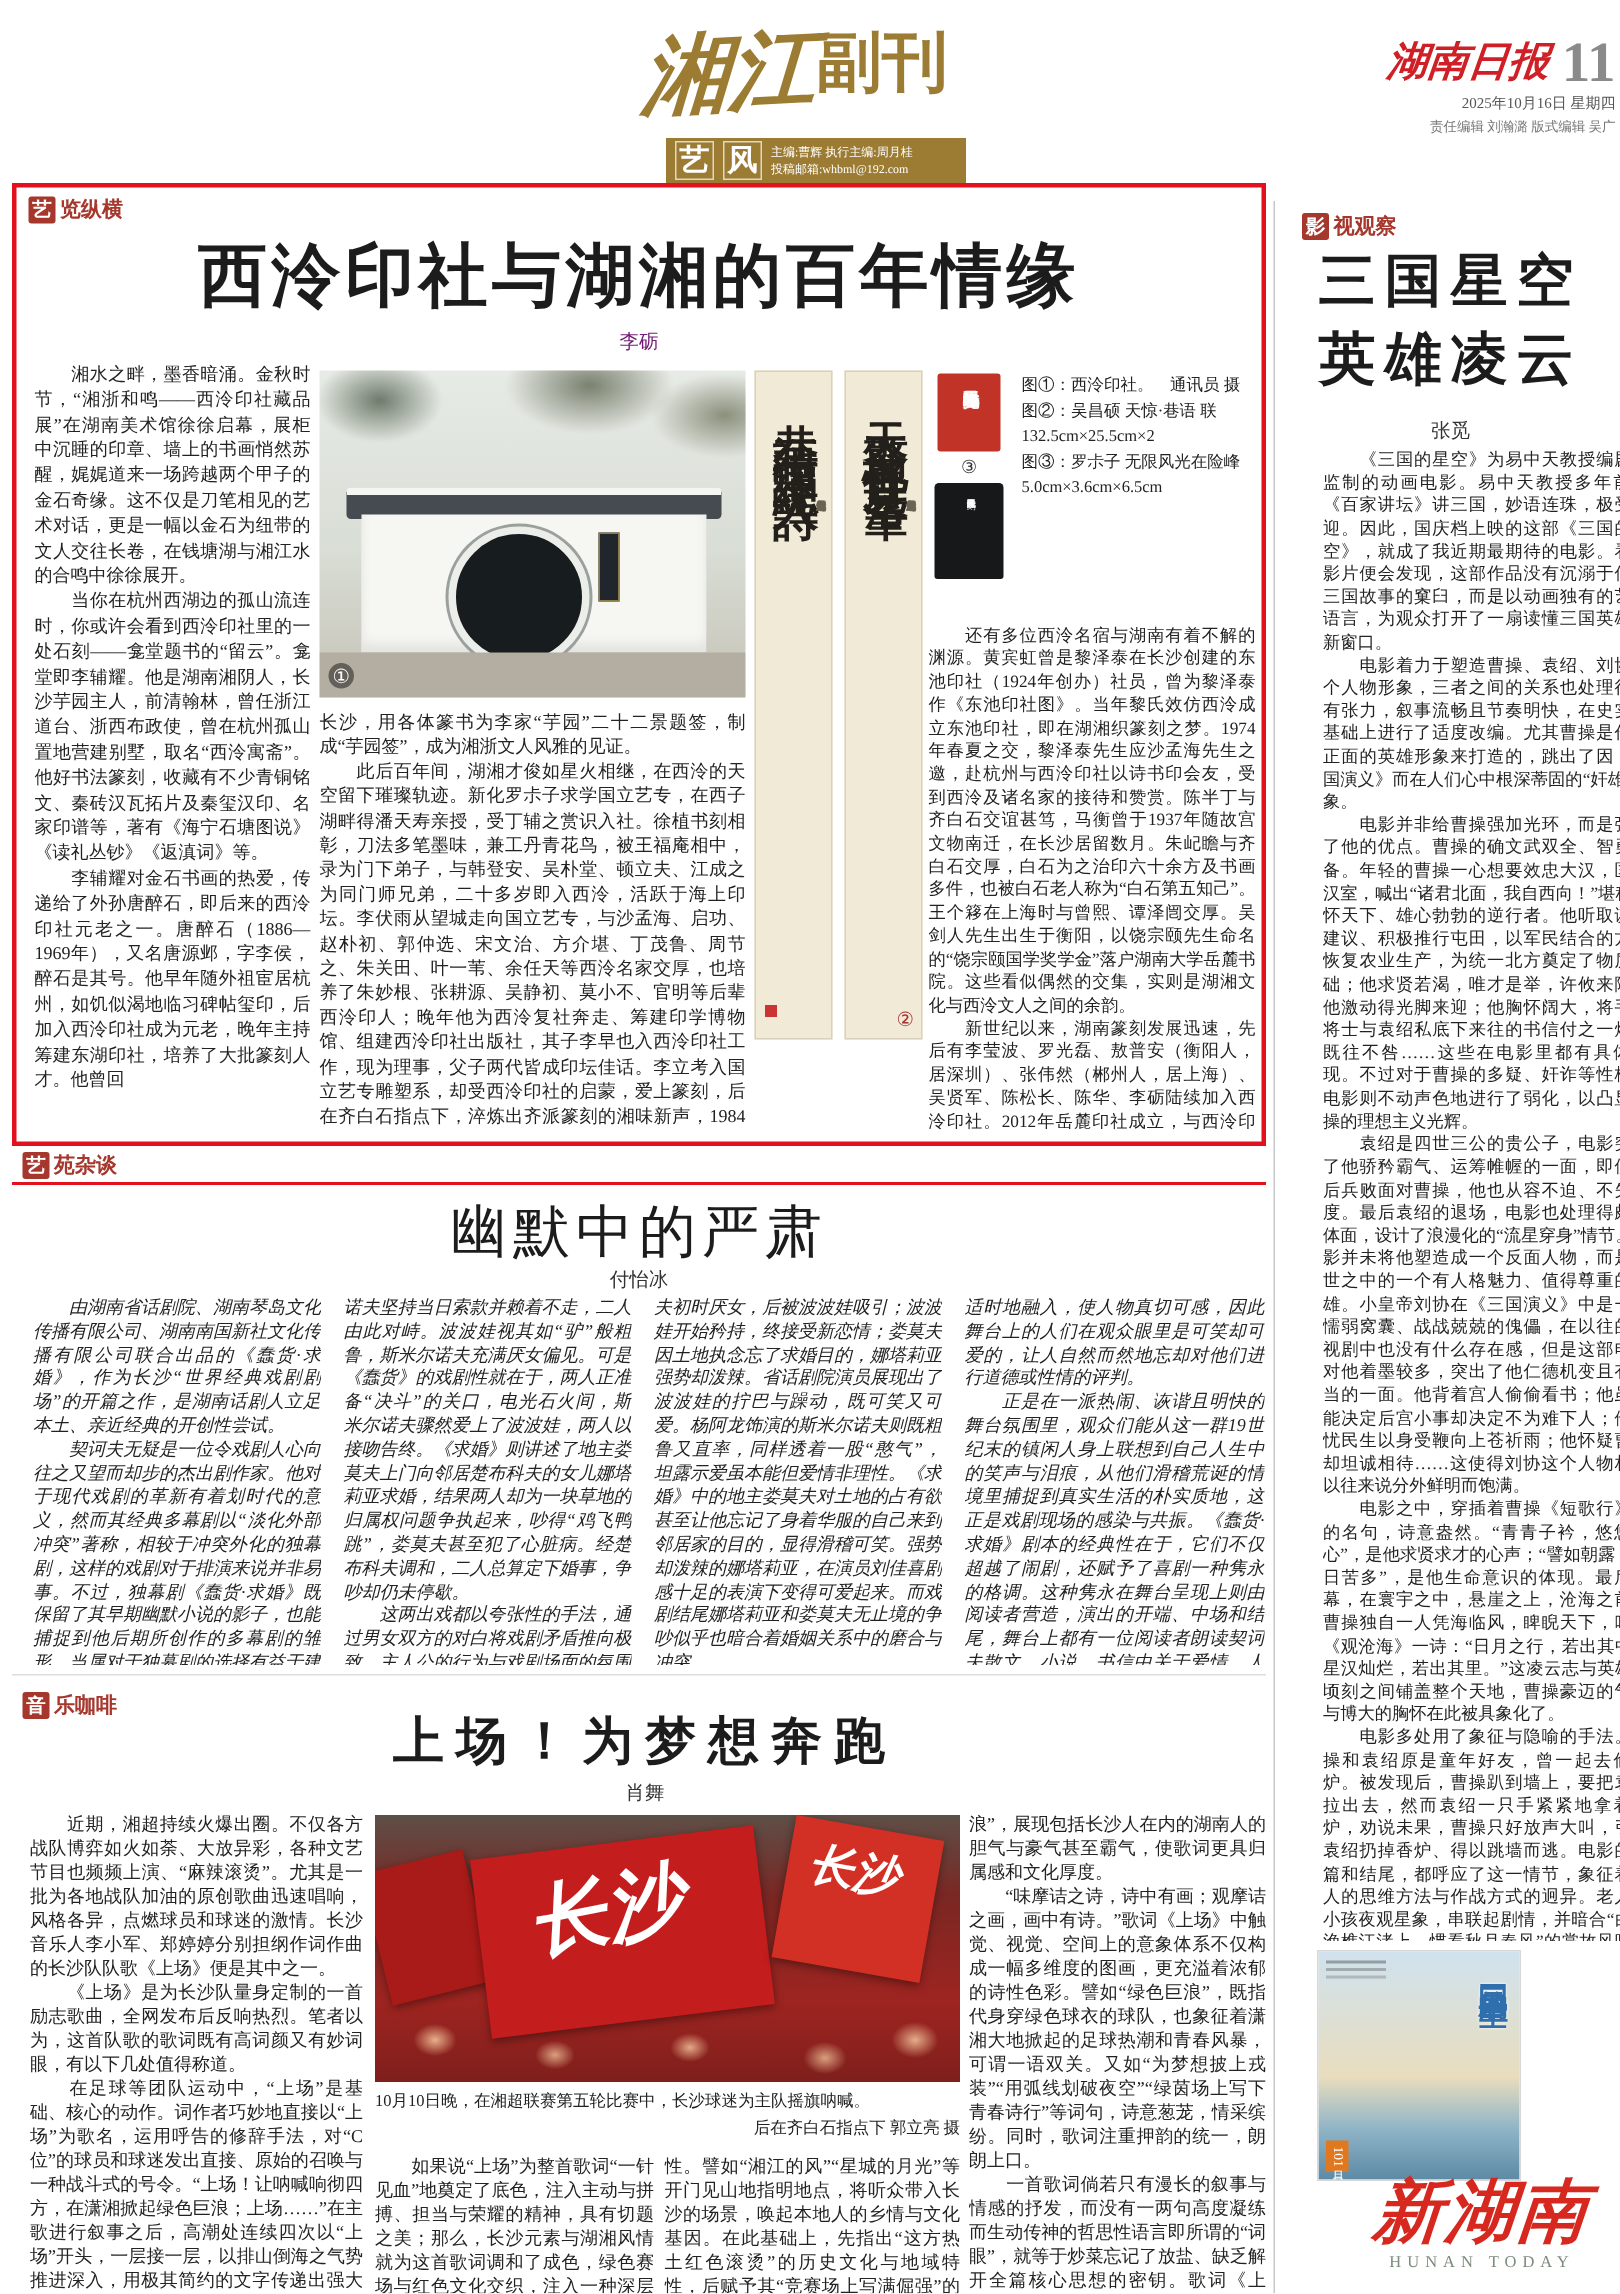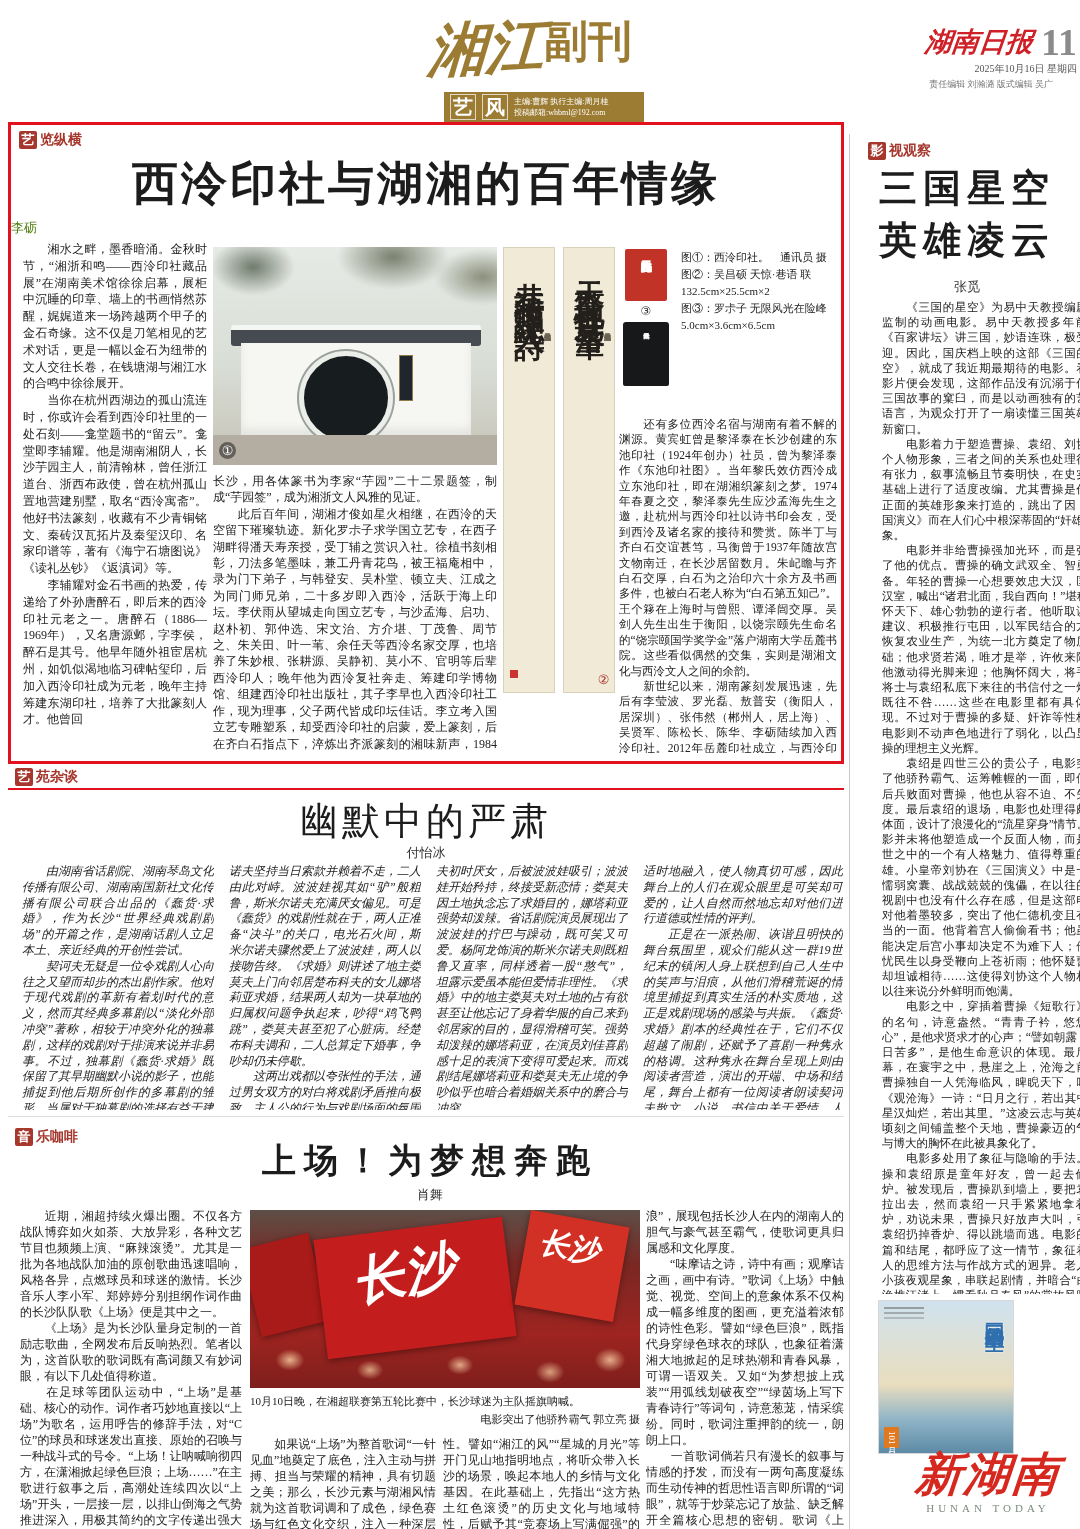--- a/index.html
+++ b/index.html
@@ -24,21 +24,21 @@
                        padding:0 2px;line-height:24px;}
   #masthead-bar .small{font-size:8px;line-height:11px;white-space:pre-line;}
   #paper-script{font-size:27px;font-weight:bold;font-style:italic;color:#ce2026;
                 transform:skewX(-6deg);display:inline-block;}
   #page-num{font-size:38px;font-weight:bold;color:#8a8a8a;margin-left:8px;vertical-align:-4px;}
   .hdr-small{font-size:10px;color:#555;text-align:right;}
   
   #main-box{position:absolute;left:8px;top:122px;width:830px;height:636px;border:3px solid #e3101e;}
   #main-title{position:absolute;left:0;top:28px;width:100%;text-align:center;font-size:46px;
               font-weight:bold;letter-spacing:3px;}
-  #main-author{position:absolute;left:0;top:94px;width:100%;font-size:13px;color:#4d7c0f;}
+  #main-author{position:absolute;left:0;top:94px;width:100%;text-align:center;font-size:13px;color:#701a75;}
   
   #photo1{position:absolute;left:202px;top:122px;width:284px;height:218px;overflow:hidden;
           background:linear-gradient(#e7ebe6,#d8ddd5 55%,#c6c2b6);}
   #photo1 .canopy{position:absolute;left:-20px;top:-30px;width:330px;height:110px;
       background:radial-gradient(60px 40px at 60px 50px,#6d7a6a 0%,transparent 70%),
                  radial-gradient(80px 46px at 200px 40px,#79806e 0%,transparent 70%),
                  radial-gradient(70px 40px at 290px 60px,#8a8f7c 0%,transparent 70%);
       filter:blur(1px);}
   #photo1 .roof{position:absolute;left:18px;top:78px;width:250px;height:16px;background:#454b50;
       border-top:5px solid #f4f6f4;border-radius:3px;}
@@ -118,21 +118,21 @@
     <span class="bigch">艺</span>
     <span class="bigch">风</span>
     <span class="small">主编:曹辉  执行主编:周月桂
 投稿邮箱:whbml@192.com</span>
   </div>
 
   <div class="abs" style="left:905px;top:20px;width:172px;text-align:right;">
     <span id="paper-script">湖南日报</span><span id="page-num">11</span>
   </div>
   <div class="abs hdr-small" style="left:905px;top:62px;width:172px;">2025年10月16日  星期四</div>
-  <div class="abs hdr-small" style="left:905px;top:78px;width:172px;color:#777;font-size:9px;text-align:center;">责任编辑 刘瀚潞  版式编辑 吴广</div>
+  <div class="abs hdr-small" style="left:905px;top:78px;width:172px;color:#777;font-size:9px;">责任编辑 刘瀚潞  版式编辑 吴广</div>
 
   <div id="main-box">
     <div class="seclabel abs" style="left:8px;top:6px;">
       <span class="box">艺</span>
       <span>览纵横</span>
     </div>
     <div id="main-title">西泠印社与湖湘的百年情缘</div>
     <div id="main-author">李砺</div>
 
     <div class="col" style="left:12px;top:116px;width:184px;height:512px;font-size:12px;line-height:16.8px;">　　湘水之畔，墨香暗涌。金秋时节，“湘浙和鸣——西泠印社藏品展”在湖南美术馆徐徐启幕，展柜中沉睡的印章、墙上的书画悄然苏醒，娓娓道来一场跨越两个甲子的金石奇缘。这不仅是刀笔相见的艺术对话，更是一幅以金石为纽带的文人交往长卷，在钱塘湖与湘江水的合鸣中徐徐展开。
@@ -223,21 +223,21 @@
   <div id="crowd">
     <div class="flag" id="flag3"></div>
     <div class="flag" id="flag1">
       <span>长沙</span>
     </div>
     <div class="flag" id="flag2">
       <span>长沙</span>
     </div>
   </div>
   <div class="photocap" style="left:250px;top:1392px;width:390px;">10月10日晚，在湘超联赛第五轮比赛中，长沙球迷为主队摇旗呐喊。</div>
-  <div class="photocap" style="left:250px;top:1410px;width:390px;text-align:right;">电影突出了他骄矜霸气 郭立亮 摄</div>
+  <div class="photocap" style="left:250px;top:1410px;width:390px;text-align:right;">后在齐白石指点下 郭立亮 摄</div>
 
   <div class="col" style="left:250px;top:1436px;width:186px;height:93px;font-size:12px;line-height:16px;">　　如果说“上场”为整首歌词“一针见血”地奠定了底色，注入主动与拼搏、担当与荣耀的精神，具有切题之美；那么，长沙元素与湖湘风情就为这首歌词调和了成色，绿色赛场与红色文化交织，注入一种深层的文化精神和行为特质，彰显湖南人“吃得苦、霸得蛮、不服输”的血</div>
   <div class="col" style="left:443px;top:1436px;width:197px;height:93px;font-size:12px;line-height:16px;">性。譬如“湘江的风”“星城的月光”等开门见山地指明地点，将听众带入长沙的场景，唤起本地人的乡情与文化基因。在此基础上，先指出“这方热土红色滚烫”的历史文化与地域特性，后赋予其“竞赛场上写满倔强”的人物性格与硬汉精神，再豪情满怀地“在潇湘掀起绿色巨</div>
   <div class="col" style="left:646px;top:1208px;width:198px;height:321px;font-size:12px;line-height:16px;">浪”，展现包括长沙人在内的湖南人的胆气与豪气甚至霸气，使歌词更具归属感和文化厚度。
 　　“味摩诘之诗，诗中有画；观摩诘之画，画中有诗。”歌词《上场》中触觉、视觉、空间上的意象体系不仅构成一幅多维度的图画，更充溢着浓郁的诗性色彩。譬如“绿色巨浪”，既指代身穿绿色球衣的球队，也象征着潇湘大地掀起的足球热潮和青春风暴，可谓一语双关。又如“为梦想披上戎装”“用弧线划破夜空”“绿茵场上写下青春诗行”等词句，诗意葱茏，情采缤纷。同时，歌词注重押韵的统一，朗朗上口。
 　　一首歌词倘若只有漫长的叙事与情感的抒发，而没有一两句高度凝练而生动传神的哲思性语言即所谓的“词眼”，就等于炒菜忘记了放盐、缺乏解开全篇核心思想的密钥。歌词《上场》中分别在第二、三个“上场”后的“拼搏是永不褪色的勋章”“用奔跑丈量生命宽广”两句话，直接深化与升华了歌词的核心主题，既礼赞竞技体育的汗水、力量与坚韧，又强调过程胜于结果，将球队战歌升华为写给为梦想奔跑的人的赞歌。
 　　歌词《上场》是一首采用切性之美铺底色、血性之美调成色、诗性之美塑特色、哲性之美缀亮色的佳作，希望这首队歌能助力长沙队成为湘超中那颗耀眼的星。</div>
 
   <div id="vdivider"></div>
 

